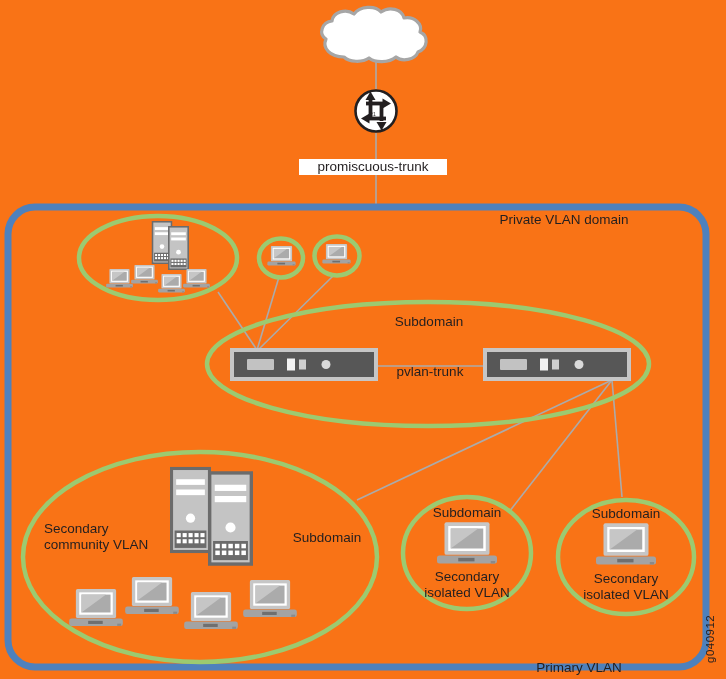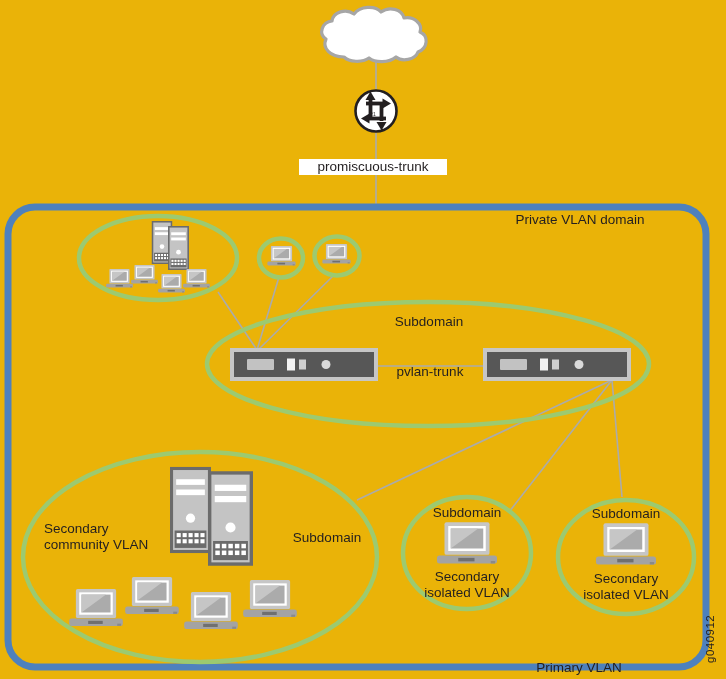--- a/index.html
+++ b/index.html
@@ -1,16 +1,16 @@
 <!DOCTYPE html>
 <html><head>
 <meta charset="utf-8">
 <style>
   html,body{margin:0;padding:0;background:#fff;}
-  #canvas{position:relative;width:726px;height:679px;background:#eab308;overflow:hidden;
+  #canvas{position:relative;width:726px;height:679px;background:#f97316;overflow:hidden;
           font-family:"Liberation Sans",sans-serif;}
   #gfx{position:absolute;left:0;top:0;}
   .lbl{position:absolute;font-size:13.5px;line-height:15.5px;color:#231F20;}
   .center{text-align:center;}
   .pre{white-space:pre-line;}
   .whitebg{background:#fff;}
   #figure-id{position:absolute;left:704px;top:599px;height:64px;
              writing-mode:vertical-rl;transform:rotate(180deg);
              font-size:11.5px;color:#231F20;letter-spacing:0.5px;}
 </style>
@@ -122,21 +122,21 @@
     <use href="#laptop" x="125" y="577" width="54" height="38"></use>
     <use href="#laptop" x="184" y="592" width="54" height="38"></use>
     <use href="#laptop" x="243" y="580" width="54" height="38"></use>
 
     <use href="#laptop" x="437" y="522" width="60" height="43"></use>
     <use href="#laptop" x="596" y="523" width="60" height="43"></use>
   </svg>
 
   <div class="lbl center whitebg" style="left:299px;top:159px;width:148px;">promiscuous-trunk</div>
 
-  <div class="lbl center" style="left:500px;top:212px;width:160px;">Private VLAN domain</div>
+  <div class="lbl center" style="left:484px;top:212px;width:160px;">Private VLAN domain</div>
 
   <div class="lbl center" style="left:389px;top:314px;width:80px;">Subdomain</div>
 
   <div class="lbl center" style="left:393px;top:364px;width:74px;">pvlan-trunk</div>
 
 
   <div class="lbl pre" style="left:44px;top:521px;width:120px;">Secondary
 community VLAN</div>
 
   <div class="lbl center" style="left:291px;top:530px;width:72px;">Subdomain</div>

